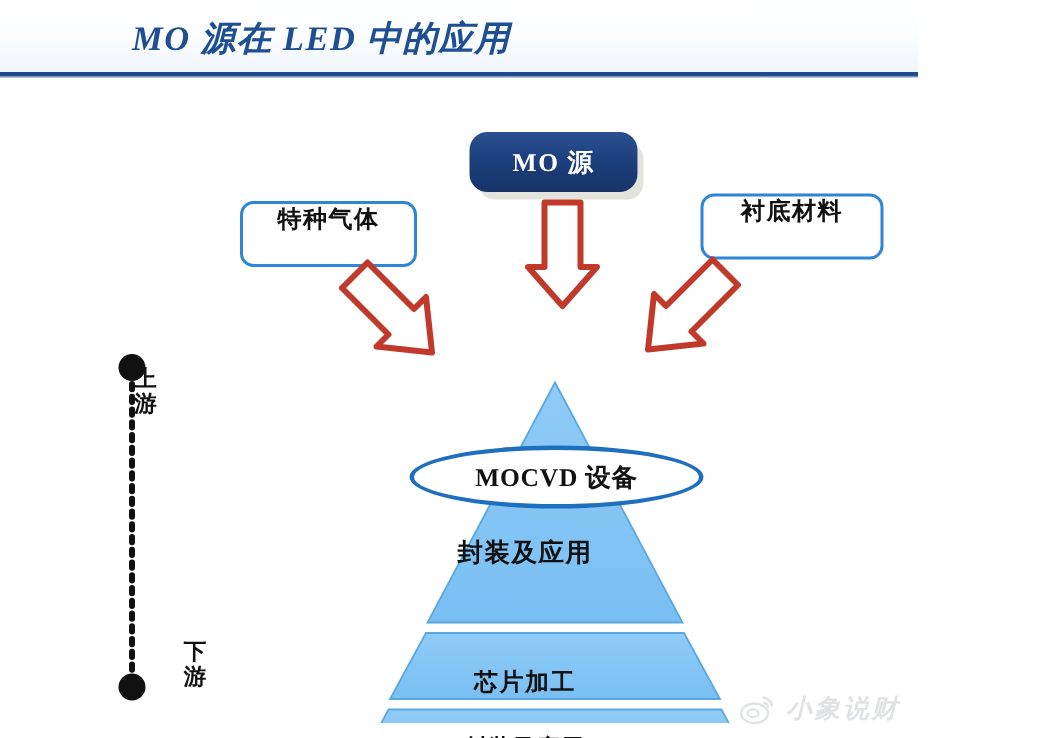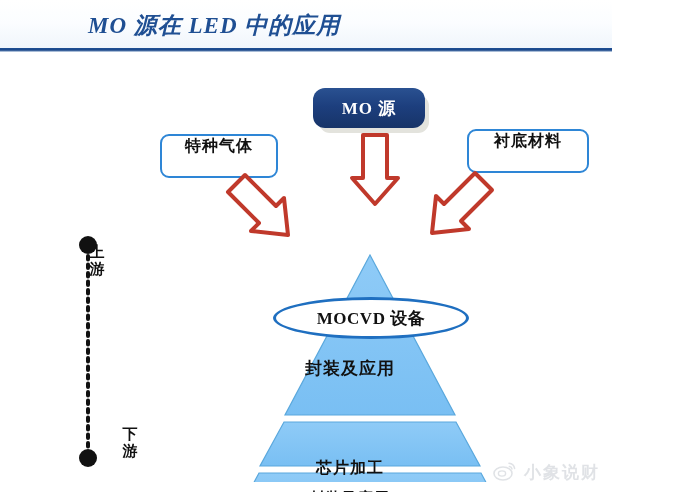--- a/index.html
+++ b/index.html
@@ -84,43 +84,44 @@
   }
 
   
   .tier-label{
     position:absolute;text-align:center;
     font-weight:700;color:#111111;
     font-family:"DejaVu Sans","Liberation Sans",sans-serif;
     white-space:nowrap;
   }
   #tier-label-0{left:0;top:305px;width:700px;font-size:17px;letter-spacing:1px;}
-  #tier-label-1{left:0;top:406px;width:700px;font-size:16px;letter-spacing:1px;}
+  #tier-label-1{left:0;top:393px;width:700px;font-size:16px;letter-spacing:1px;}
   #tier-label-2{left:0;top:437px;width:700px;font-size:15px;letter-spacing:1px;}
 
   
   #arrows{position:absolute;left:0;top:0;width:700px;height:492px;}
 
   
   #axis{position:absolute;left:40px;top:230px;width:100px;height:245px;}
   .axis-label{
     position:absolute;left:46px;
     width:22px;
     font-weight:700;font-size:15px;color:#111111;
     line-height:17px;text-align:center;
     font-family:"DejaVu Sans","Liberation Sans",sans-serif;
   }
   #axis-label-up{top:14px;}
   #axis-label-down{top:196px;margin-left:33px;}
 
   
   #watermark{
     position:absolute;right:12px;bottom:8px;
-    display:flex;gap:7px;
+    display:flex;align-items:center;gap:7px;
     opacity:0.30;
+    font-style:italic;
   }
   #watermark-text{
     font-size:17px;font-weight:700;color:#9aa3ad;letter-spacing:2px;
     font-family:"DejaVu Sans","Liberation Sans",sans-serif;
     white-space:nowrap;
   }
 </style>
 </head>
 <body>
 

